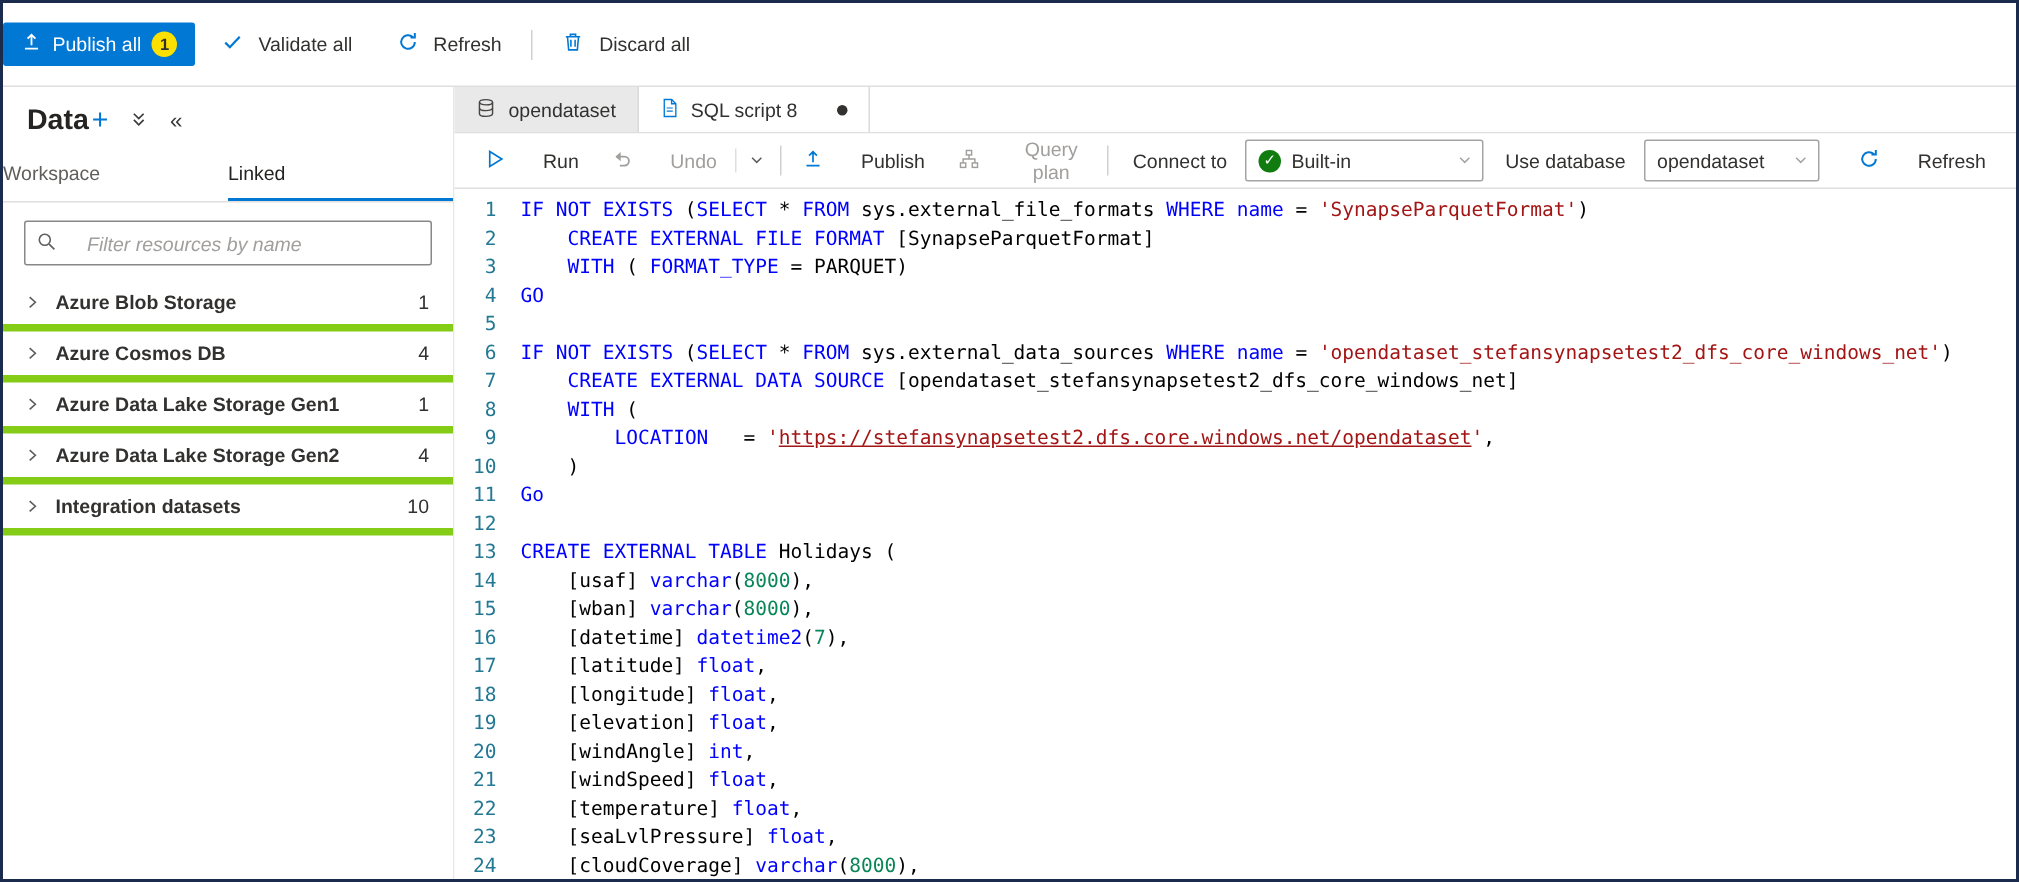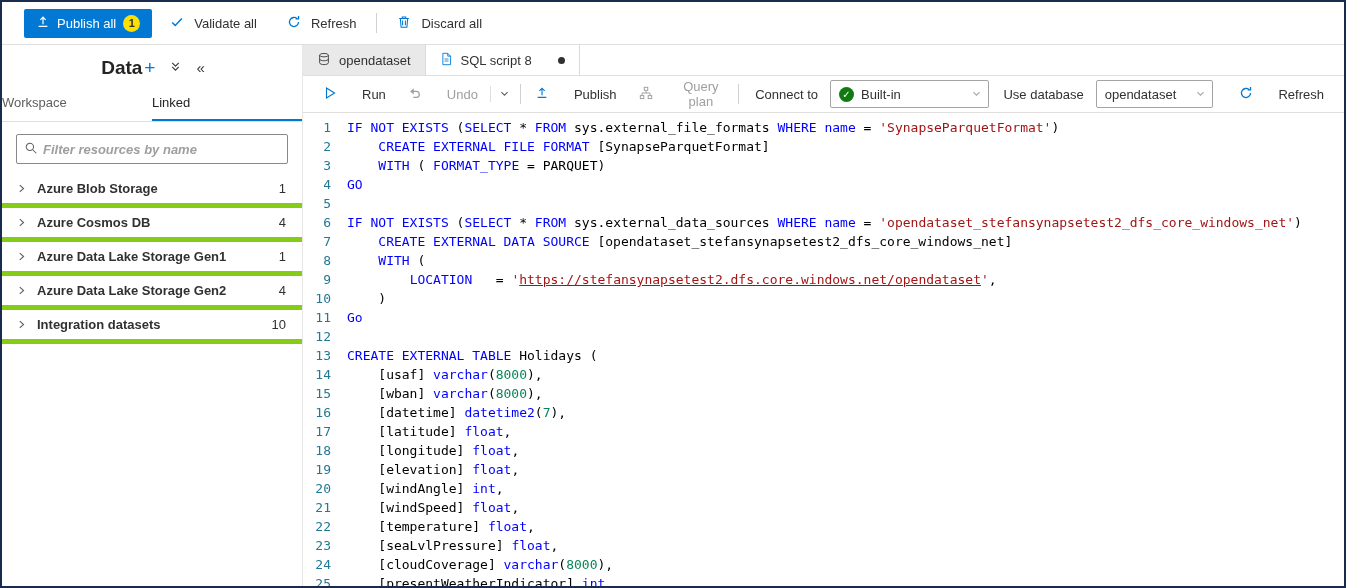--- a/index.html
+++ b/index.html
@@ -1,42 +1,42 @@
 <!DOCTYPE html>
 <html><head>
 <meta charset="utf-8">
 <style>
   * { box-sizing: border-box; margin: 0; padding: 0; }
   html,body { background:#fff; }
   body { font-family: "Liberation Sans", sans-serif; color:#323130; }
   .app { width:1346px; height:588px; border:2px solid #1b2b4e; background:#fff; overflow:hidden; display:flex; flex-direction:column; }
 
   
-  .topbar { height:43px; flex:none; display:flex; align-items:center; padding:0 22px; gap:6px; border-bottom:1px solid #e1dfdd; background:#fff; }
+  .topbar { height:56px; flex:none; display:flex; align-items:center; padding:0 0; gap:6px; border-bottom:1px solid #e1dfdd; background:#fff; }
   .publish-btn { display:flex; align-items:center; gap:7px; background:#0078d4; color:#fff; border:none; height:29px; padding:0 12px; font-size:13px; font-family:inherit; border-radius:2px; cursor:pointer; }
   .badge { width:17px; height:17px; border-radius:50%; background:#fce100; color:#323130; font-size:11px; display:flex; align-items:center; justify-content:center; font-weight:600; }
   .tb-btn { display:flex; align-items:center; gap:10px; background:none; border:none; height:29px; padding:0 12px; font-size:13px; font-family:inherit; color:#323130; cursor:pointer; }
   .vdiv { width:1px; height:20px; background:#d2d0ce; margin:0 2px; flex:none; }
 
   
   .body { flex:1; display:flex; min-height:0; }
 
   
   .sidebar { width:301px; flex:none; border-right:1px solid #e8e6e4; display:flex; flex-direction:column; background:#fff; }
-  .sb-head { display:flex; align-items:center; justify-content:center; padding:12px 12px 8px 16px; }
+  .sb-head { display:flex; align-items:center; justify-content:flex-start; padding:12px 12px 8px 16px; }
   .sb-title { font-size:19px; font-weight:700; color:#252423; }
   .sb-icons { display:flex; align-items:center; gap:10px; }
   .icon-btn { background:none; border:none; cursor:pointer; display:flex; align-items:center; justify-content:center; padding:2px; }
   .plus-glyph { color:#0078d4; font-size:19px; line-height:14px; font-weight:400; }
   .chevleft-glyph { color:#3b3a39; font-size:15px; line-height:14px; }
   .sb-tabs { display:flex; border-bottom:1px solid #e1dfdd; }
   .sb-tab { flex:1; text-align:left; font-size:13px; padding:8px 0 9px; color:#605e5c; cursor:pointer; border-bottom:2px solid transparent; }
   .sb-tab.active { color:#252423; font-weight:400; border-bottom-color:#0078d4; }
   .filter-wrap { margin:12px 14px 10px 14px; position:relative; }
-  .filter-input { width:100%; height:30px; border:1px solid #8a8886; border-radius:2px; padding:0 8px 0 26px; font-size:13px; font-family:inherit; font-style:italic; color:#323130;font-weight:bold; }
+  .filter-input { width:100%; height:30px; border:1px solid #8a8886; border-radius:2px; padding:0 8px 0 41px; font-size:13px; font-family:inherit; font-style:italic; color:#323130; }
   .filter-input::placeholder { color:#a19f9d; font-style:italic; }
   .search-ico { position:absolute; left:8px; top:7px; }
   .tree { list-style:none; }
   .tree-item { display:flex; align-items:center; height:34px; padding:0 16px 0 14px; border-bottom:5px solid #84cc16; cursor:pointer; }
   .tree-chev { flex:none; margin-right:10px; display:flex; }
   .tree-label { flex:1; font-size:13px; font-weight:600; color:#323130; white-space:nowrap; overflow:hidden; }
   .tree-count { font-size:13px; color:#323130; }
 
   
   .main { flex:1; display:flex; flex-direction:column; min-width:0; }

